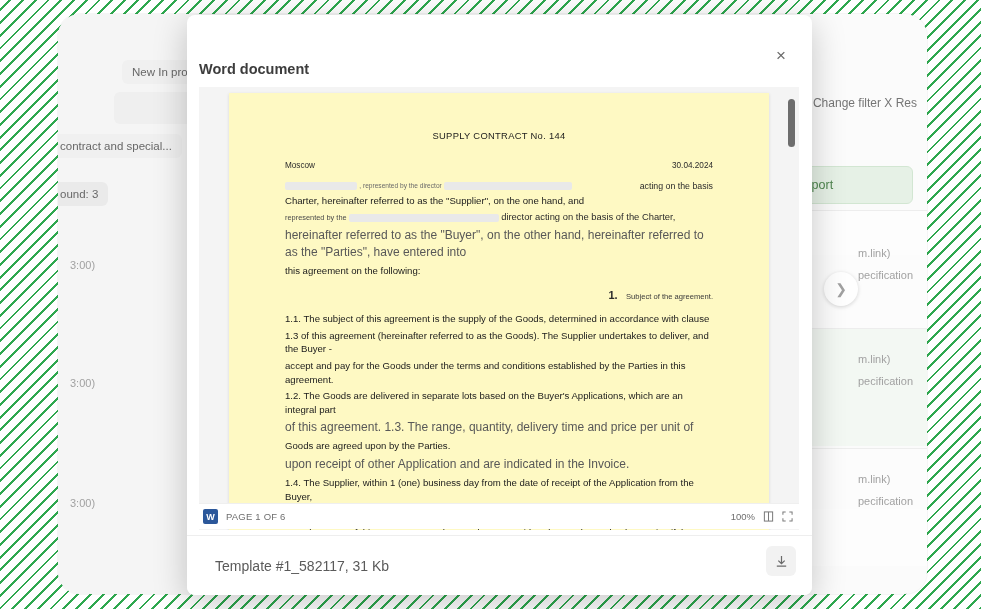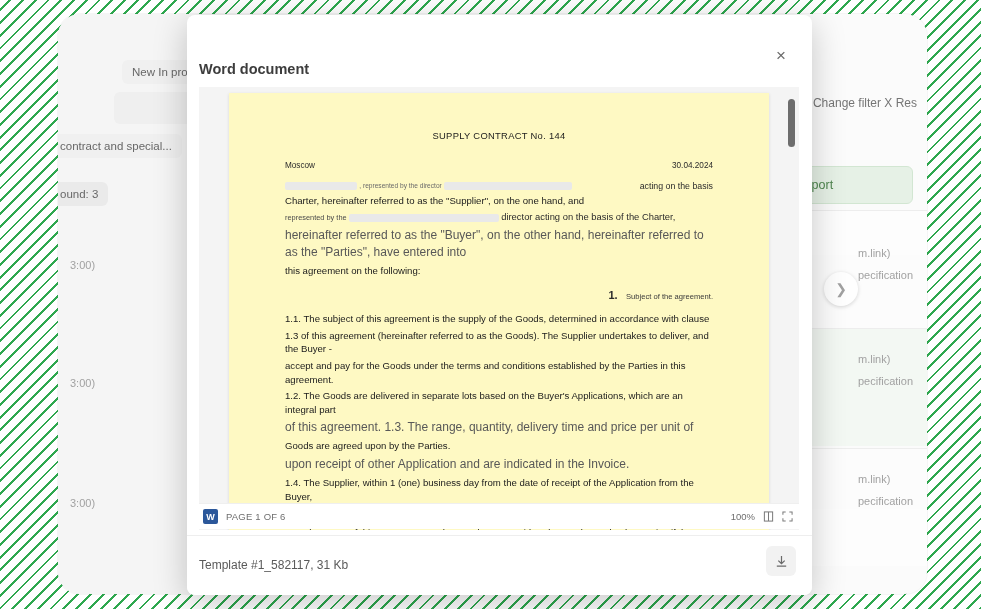--- a/index.html
+++ b/index.html
@@ -161,22 +161,22 @@
     margin-left: 4px;
   }
   .tb-page { margin-left: 8px; letter-spacing: .2px; }
   .tb-right { margin-left: auto; display: flex; align-items: center; gap: 8px; padding-right: 6px; }
   .tb-icon { color: #7a7a7a; font-size: 11px; }
   .modal-footer {
     position: absolute; left: 0; bottom: 0; width: 100%; height: 60px;
     border-top: 1px solid #eeeeee; background: #fff;
   }
   .footer-label {
-    position: absolute; left: 12px; top: 22px;
-    font-size: 12px; color: #5a5a5a; text-align: right;
+    position: absolute; left: 28px; top: 22px;
+    font-size: 14px; color: #5a5a5a; text-align: right;
   }
   .dl-btn {
     position: absolute; right: 16px; top: 10px;
     width: 30px; height: 30px; border-radius: 6px;
     background: #f2f2f2; color: #6a6a6a;
     display: flex; align-items: center; justify-content: center;
     border: none; cursor: pointer;
   }
   .icon-svg { display: block; }
 </style>

